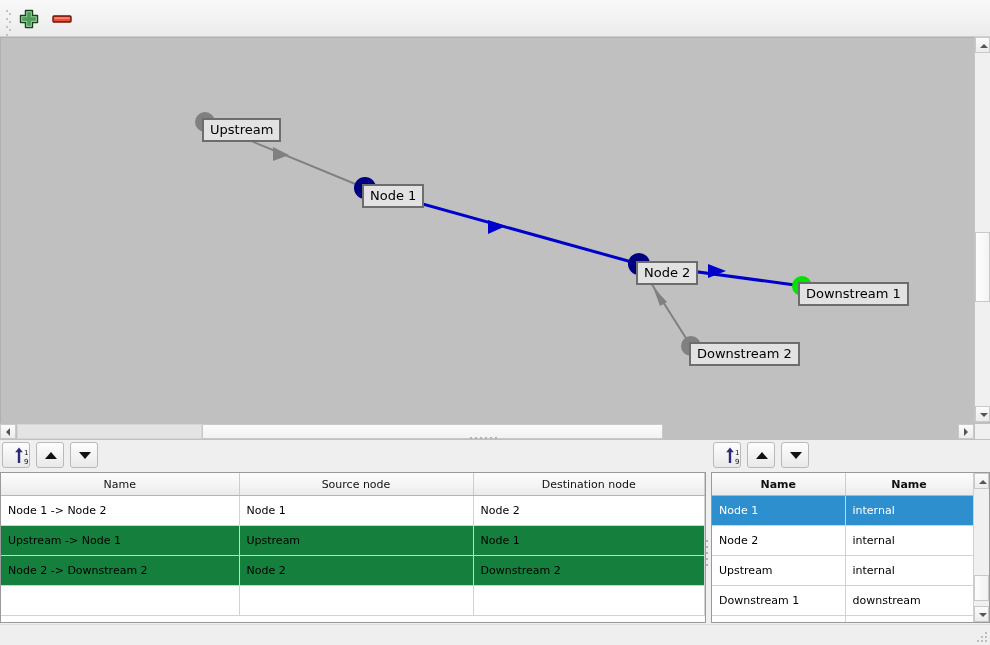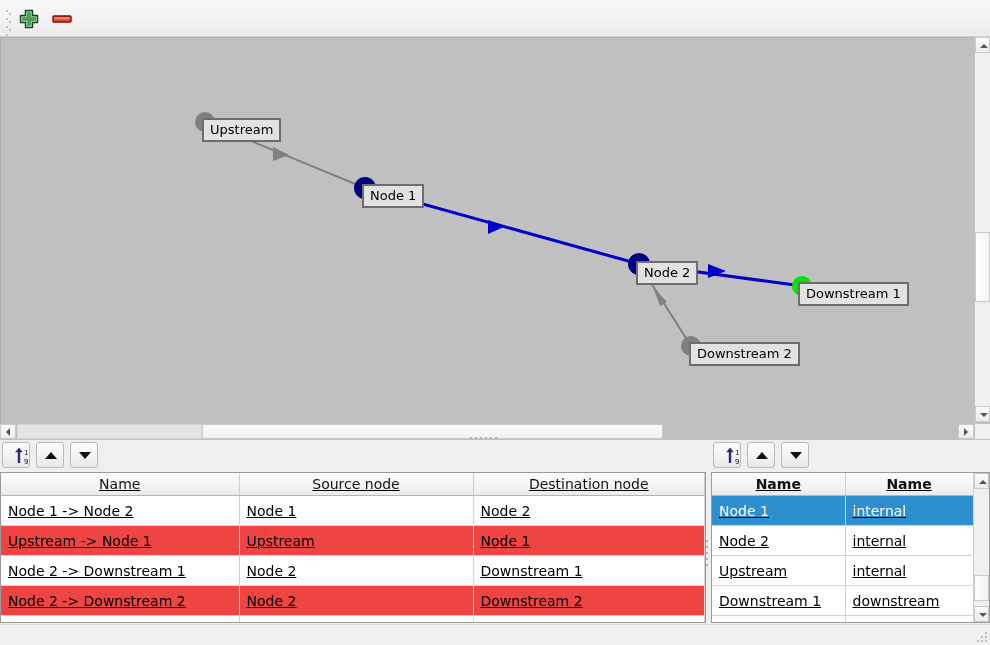--- a/index.html
+++ b/index.html
@@ -225,22 +225,21 @@
     box-sizing: border-box;
     overflow: hidden;
   }
   #edge-table { left: 0; width: 706px; height: 151px; }
   #node-table { left: 711px; width: 279px; height: 151px; }
 
   table.grid {
     border-collapse: collapse;
     width: 100%;
     table-layout: fixed;
-    font-size: 14px;
-    text-decoration: underline;
+    font-size: 11px;
   }
   table.grid th {
     background: linear-gradient(to bottom,#fcfcfc 0%,#f4f4f4 55%,#eaeaea 100%);
     border-right: 1px solid #cdcdcd;
     border-bottom: 1px solid #b5b5b5;
     height: 22px;
     font-weight: normal;
     text-align: center;
     color: #111;
     padding: 0;
@@ -252,21 +251,21 @@
     height: 29px;
     padding: 0 0 0 7px;
     text-align: left;
     color: #000;
     background: #fff;
     white-space: nowrap;
     overflow: hidden;
     text-overflow: ellipsis;
     margin-top: 36px;
   }
-  table.grid tr.alt td { background: #ef4444; }
+  table.grid tr.alt td { background: #15803d; }
   table.grid tr.selected td { background: #2d8fce; color: #fff; }
 
   .node-vscroll {
     position: absolute;
     right: 0; top: 0;
     width: 16px; height: 149px;
     background: #f0f0f0;
     border-left: 1px solid #cfcfcf;
     box-sizing: border-box;
   }
@@ -463,25 +462,20 @@
         <tr>
           <td>Node 1 -&gt; Node 2</td>
           <td>Node 1</td>
           <td>Node 2</td>
         </tr>
         <tr class="alt">
           <td>Upstream -&gt; Node 1</td>
           <td>Upstream</td>
           <td>Node 1</td>
         </tr>
-        <tr>
-          <td>Node 2 -&gt; Downstream 1</td>
-          <td>Node 2</td>
-          <td>Downstream 1</td>
-        </tr>
         <tr class="alt">
           <td>Node 2 -&gt; Downstream 2</td>
           <td>Node 2</td>
           <td>Downstream 2</td>
         </tr>
         <tr>
           <td></td>
           <td></td>
           <td></td>
         </tr>

